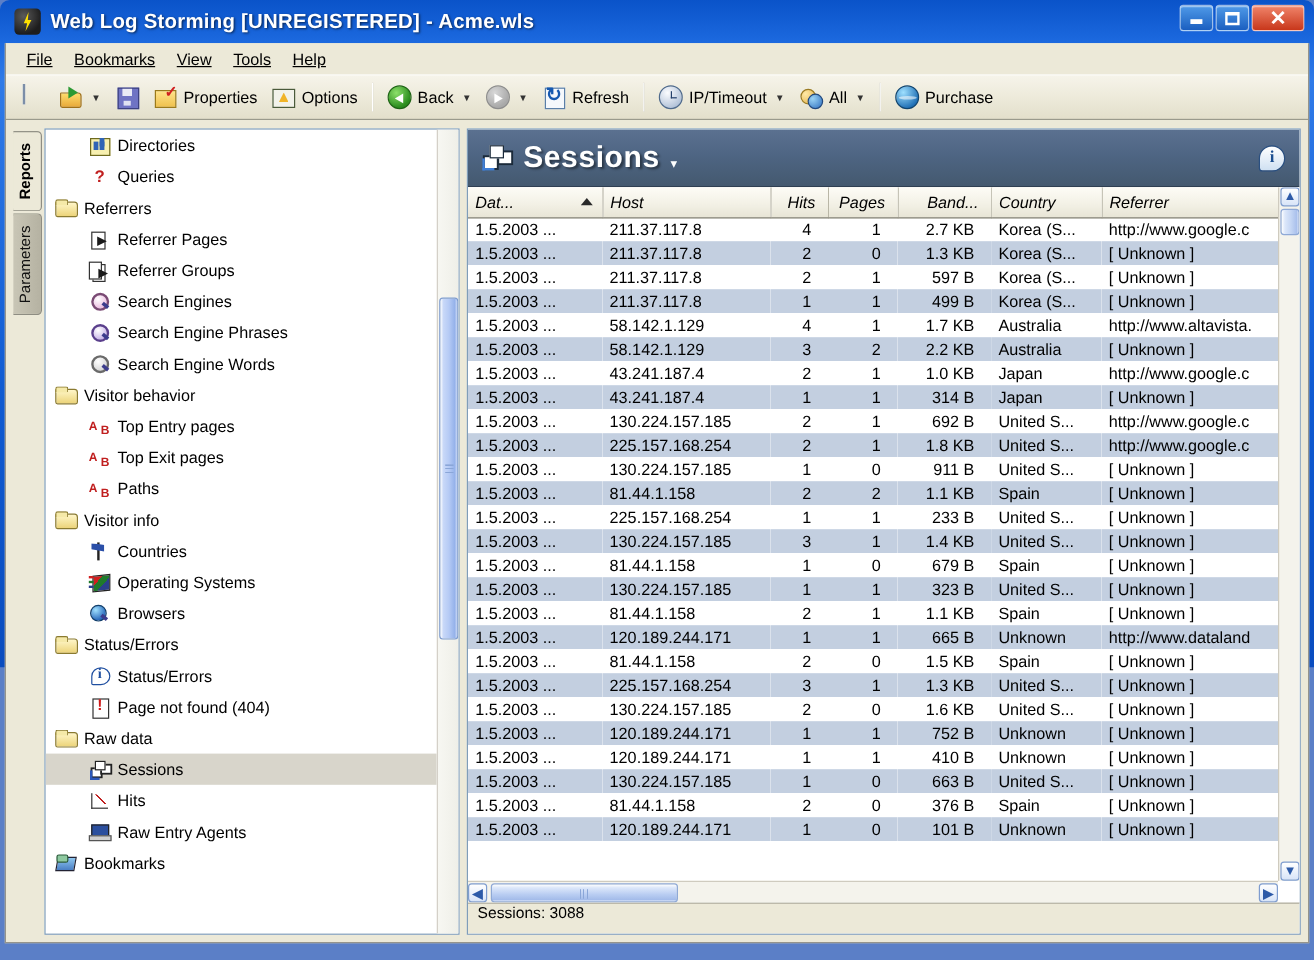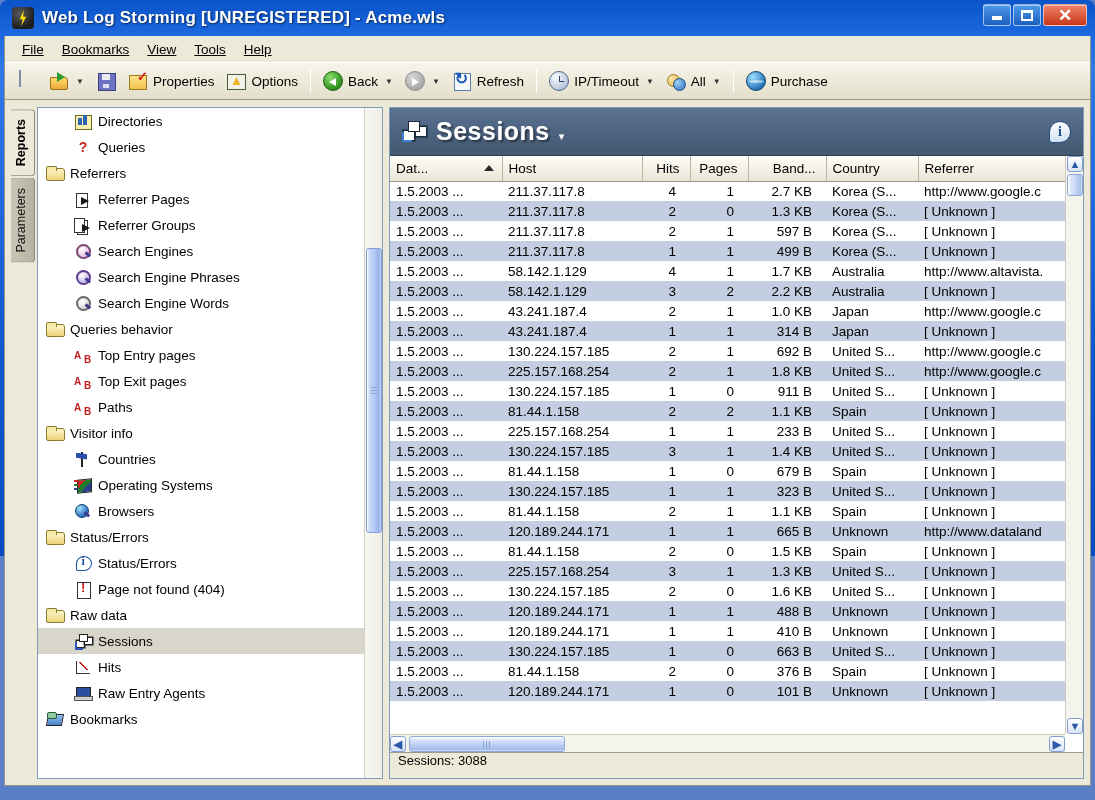--- a/index.html
+++ b/index.html
@@ -436,20 +436,21 @@
     background: linear-gradient(to bottom,#fdfcf6 0%, #f3f1e6 55%, #e8e5d6 100%);
     border-right: 1px solid #b9b6a6;
     border-bottom: 1px solid #9a978a;
     font-weight: normal;
     text-align: left;
     padding: 4px 6px;
     height: 25px;
     position: relative;
     white-space: nowrap;
     color: #000;
+    font-style: italic;
   }
   table.grid th.num { text-align: right; padding-right: 10px; }
   table.grid td {
     padding: 1px 6px;
     height: 20px;
     white-space: nowrap;
     overflow: hidden;
     color: #000;
   }
   table.grid td.num { text-align: right; padding-right: 14px; }
@@ -627,21 +628,21 @@
             <div class="tnode lvl1">
               <span class="ti ti-mag purple"></span>
               <span class="tlabel">Search Engine Phrases</span>
             </div>
             <div class="tnode lvl1">
               <span class="ti ti-mag"></span>
               <span class="tlabel">Search Engine Words</span>
             </div>
             <div class="tnode lvl0">
               <span class="ti ti-folder"></span>
-              <span class="tlabel">Queries behavior</span>
+              <span class="tlabel">Visitor behavior</span>
             </div>
             <div class="tnode lvl1">
               <span class="ti ti-ab"></span>
               <span class="tlabel">Top Entry pages</span>
             </div>
             <div class="tnode lvl1">
               <span class="ti ti-ab"></span>
               <span class="tlabel">Top Exit pages</span>
             </div>
             <div class="tnode lvl1">
@@ -927,21 +928,21 @@
                     <td class="num">0</td>
                     <td class="num">1.6 KB</td>
                     <td>United S...</td>
                     <td>[ Unknown ]</td>
                   </tr>
                   <tr class="alt">
                     <td>1.5.2003 ...</td>
                     <td>120.189.244.171</td>
                     <td class="num">1</td>
                     <td class="num">1</td>
-                    <td class="num">488 B</td>
+                    <td class="num">752 B</td>
                     <td>Unknown</td>
                     <td>[ Unknown ]</td>
                   </tr>
                   <tr>
                     <td>1.5.2003 ...</td>
                     <td>120.189.244.171</td>
                     <td class="num">1</td>
                     <td class="num">1</td>
                     <td class="num">410 B</td>
                     <td>Unknown</td>

